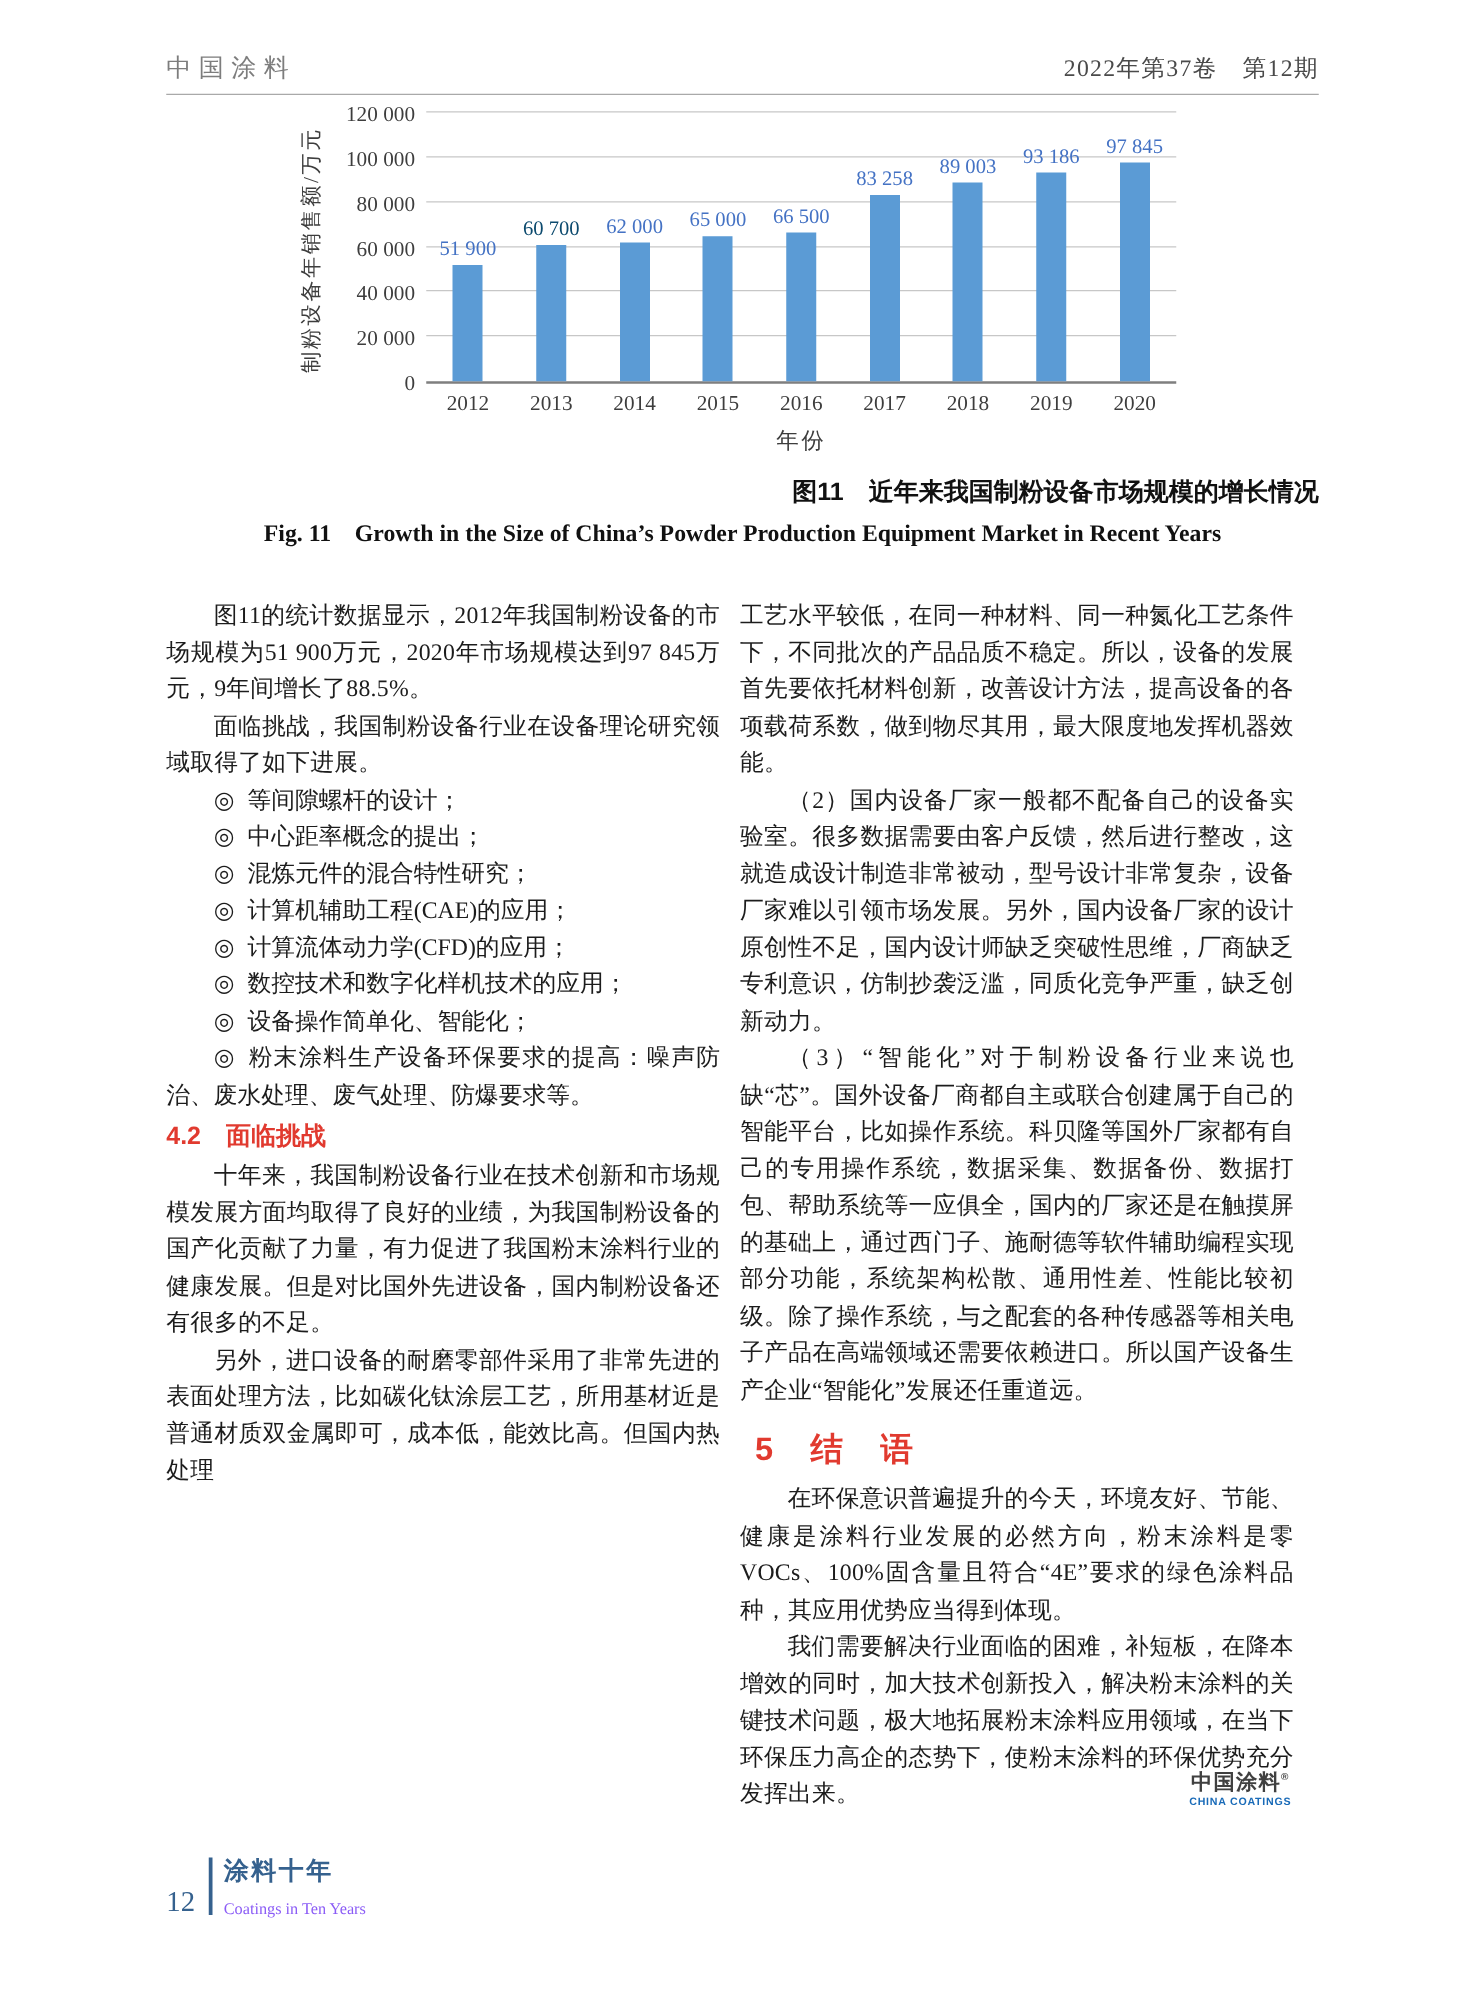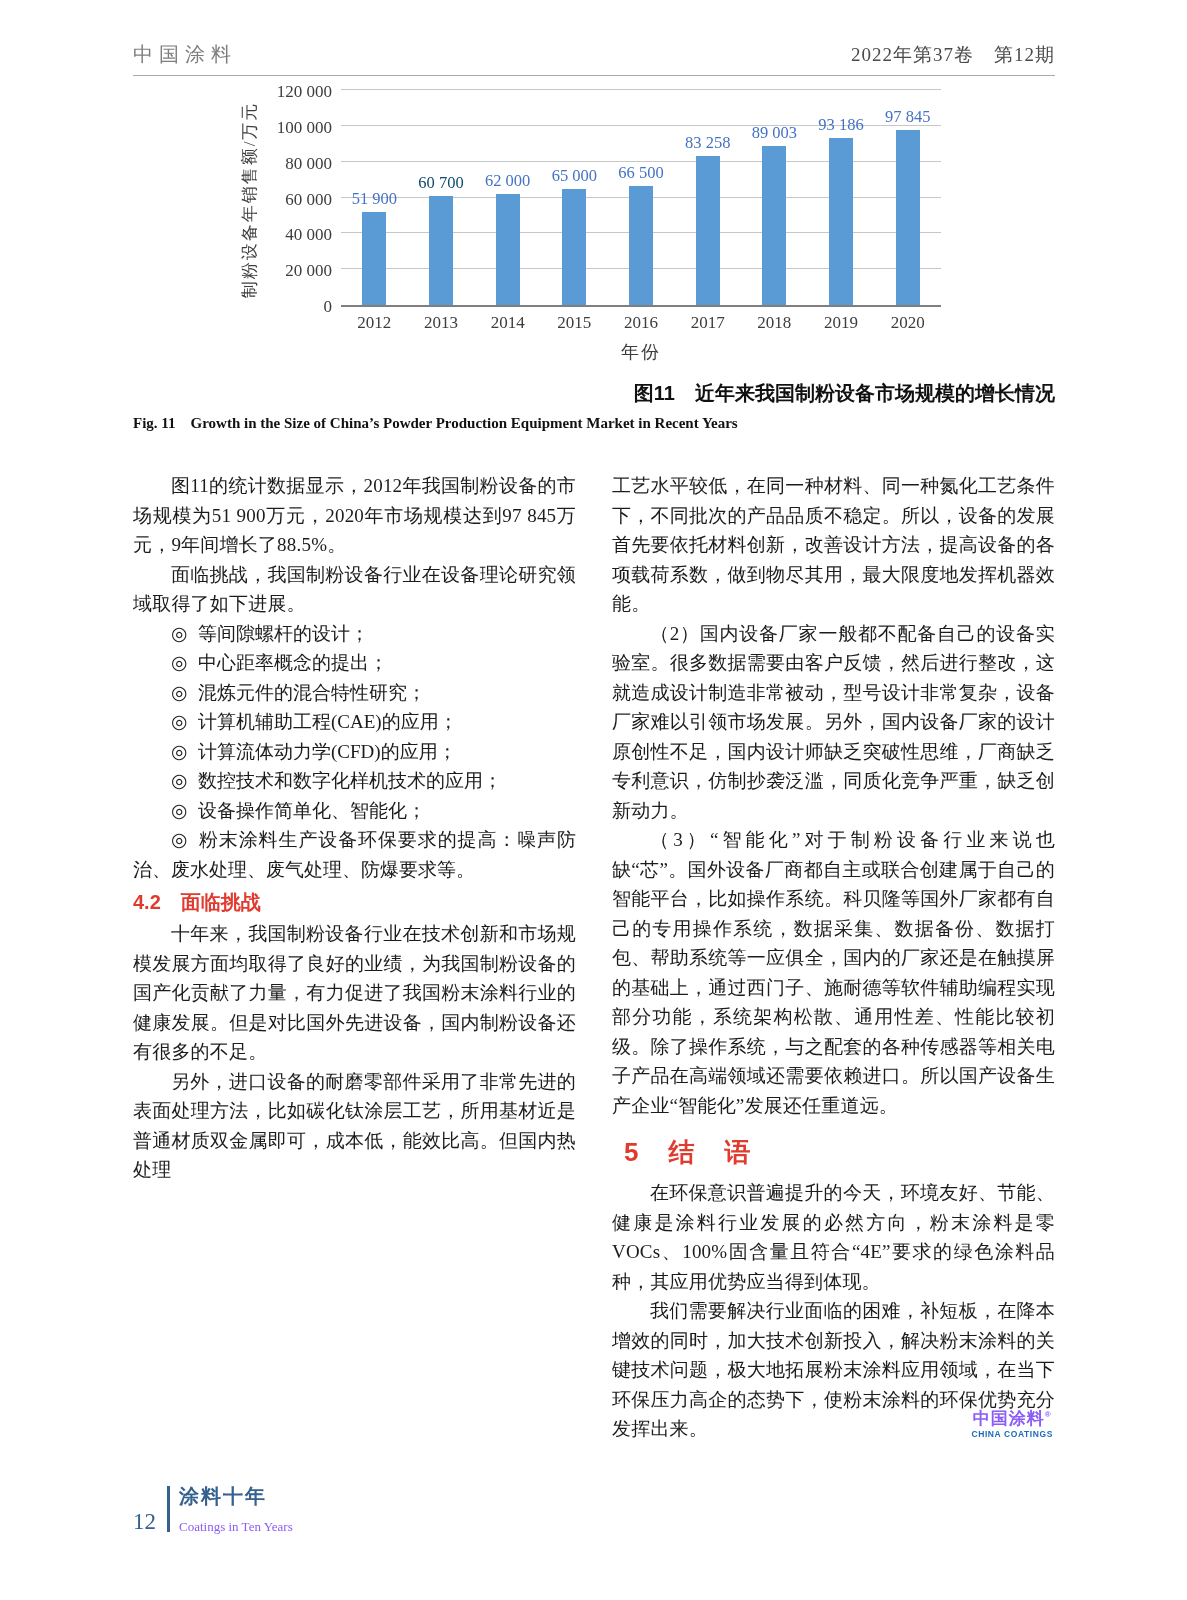--- a/index.html
+++ b/index.html
@@ -31,40 +31,40 @@
   .bval { font-size:16.5px; color:#4472c4; margin-bottom:3px; white-space:nowrap; }
   .bar  { width:24px; background:#5b9bd5; }
   .xticks { display:flex; margin-left:108px; width:600px; }
   .xtick { flex:1; text-align:center; font-size:17px; color:#3d3d3d; padding-top:6px; }
   .xaxis-title { width:600px; margin-left:108px; text-align:center;
                  font-size:18px; color:#3d3d3d; letter-spacing:2px; padding-top:7px; }
 
   
   .cap-zh { text-align:right; margin-top:16px; font-size:20px; font-weight:bold;
             font-family:"Liberation Sans","DejaVu Sans",sans-serif; color:#111; }
-  .cap-en { margin-top:7px; font-size:15px; font-weight:bold; color:#111; }
-
-  
-  .columns { display:flex; gap:36px; margin-top:38px; }
+  .cap-en { text-align:center; margin-top:7px; font-size:19px; font-weight:bold; color:#111; }
+
+  
+  .columns { display:flex; gap:16px; margin-top:38px; }
   .col { width:443px; position:relative; }
   .para { font-size:19px; line-height:29.5px; text-align:justify; text-indent:2em;
           letter-spacing:0.2px; }
   .para.noindent { text-indent:0; }
   .bullet { font-size:19px; line-height:29.5px; text-align:justify; text-indent:2em; }
   .bullet .bt { margin-left:0.55em; }
   .h-sub { font-family:"Liberation Sans","DejaVu Sans",sans-serif; font-weight:bold;
            font-size:20px; color:#e13a2f; line-height:30px; margin:3px 0 2px 0; }
   .h-sec { font-family:"Liberation Sans","DejaVu Sans",sans-serif; font-weight:bold;
            font-size:26px; color:#e13a2f; line-height:32px; margin:16px 0 10px 12px;
            letter-spacing:2px; }
 
   
   .logo { position:absolute; right:2px; bottom:4px; text-align:center; line-height:1.1; }
   .logo-zh { font-family:"Liberation Sans","DejaVu Sans",sans-serif; font-weight:bold;
-             font-size:17px; color:#8b5cf6; letter-spacing:1px; }
+             font-size:17px; color:#404040; letter-spacing:1px; }
   .logo-zh sup { font-size:8px; }
   .logo-en { font-family:"Liberation Sans","DejaVu Sans",sans-serif; font-weight:bold;
              font-size:8.5px; color:#1a6bb8; letter-spacing:0.6px; margin-top:1px; }
 
   
   .pagefoot { position:absolute; left:133px; top:1483px; display:flex; align-items:center; }
   .pageno { font-size:23px; color:#35618e; margin-right:11px; align-self:flex-end; }
   .fbar { width:3px; height:46px; background:#35618e; margin-right:9px; }
   .ftext { display:flex; flex-direction:column; justify-content:center; }
   .ftitle { font-family:"Liberation Sans","DejaVu Sans",sans-serif; font-weight:bold;

